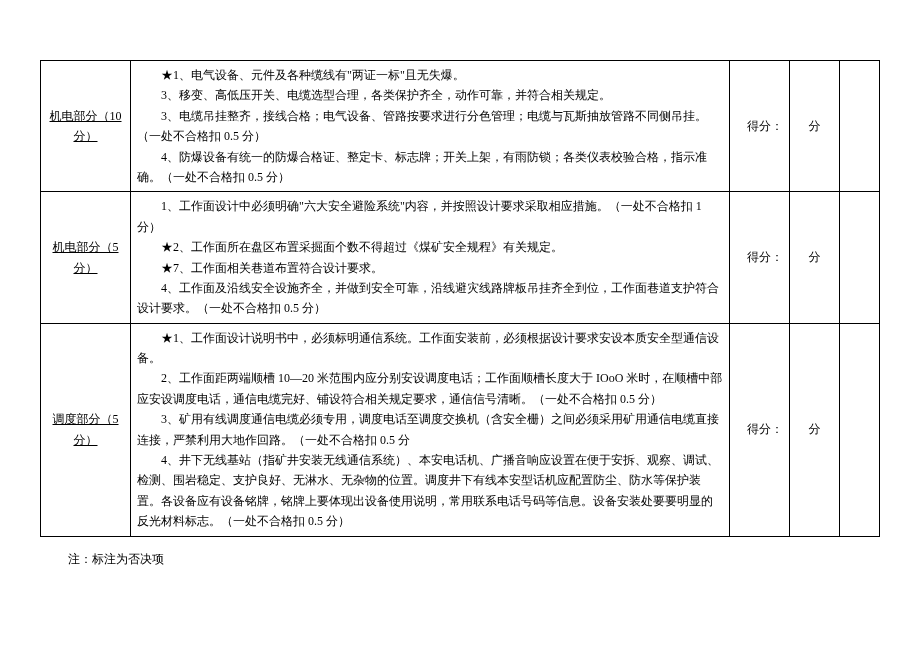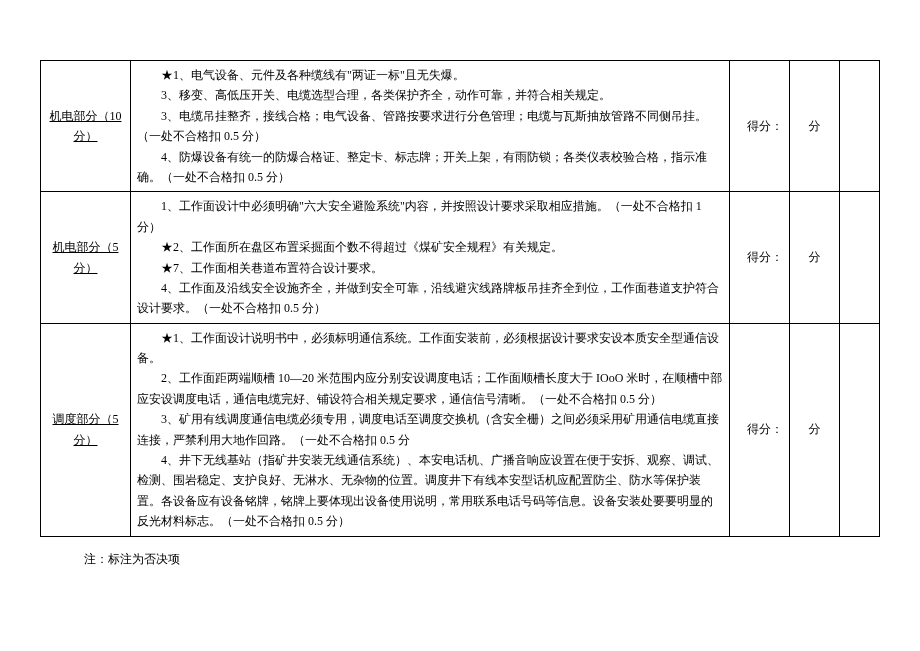--- a/index.html
+++ b/index.html
@@ -42,21 +42,21 @@
       text-align: center;
     }
     .col-last {
       width: 40px;
     }
     .item {
       text-indent: 2em;
     }
     .note {
       margin-top: 14px;
-      margin-left: 44px;
+      margin-left: 28px;
       font-size: 12px;
     }
   </style>
 </head>
 <body>
 
 <table>
   <tbody id="tbody">
       <tr>
         <td class="col-label">机电部分（10分）</td>

